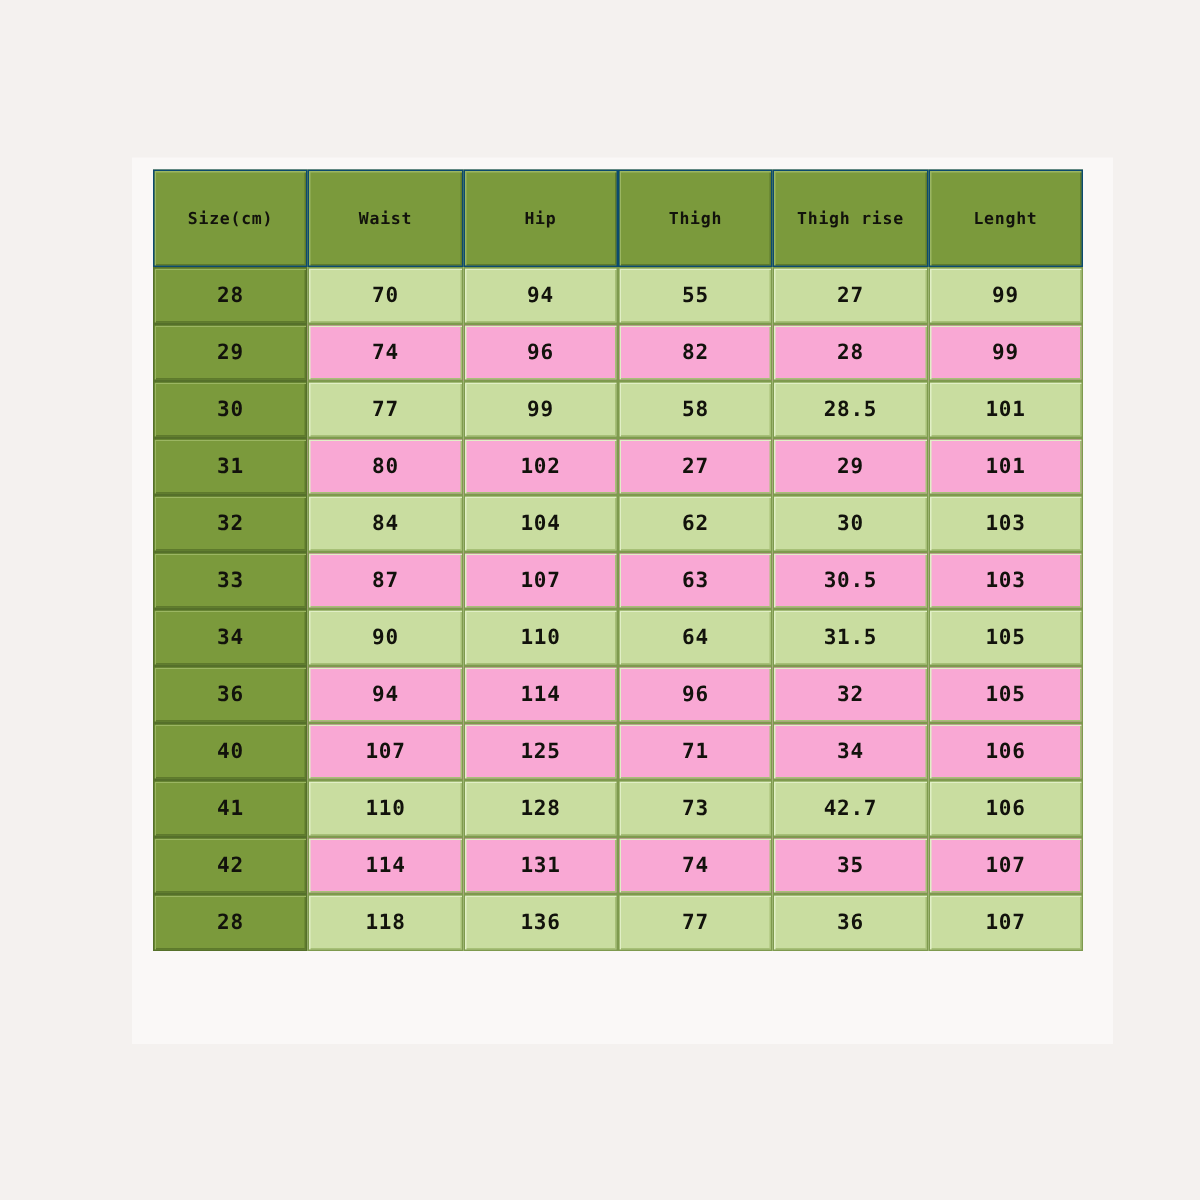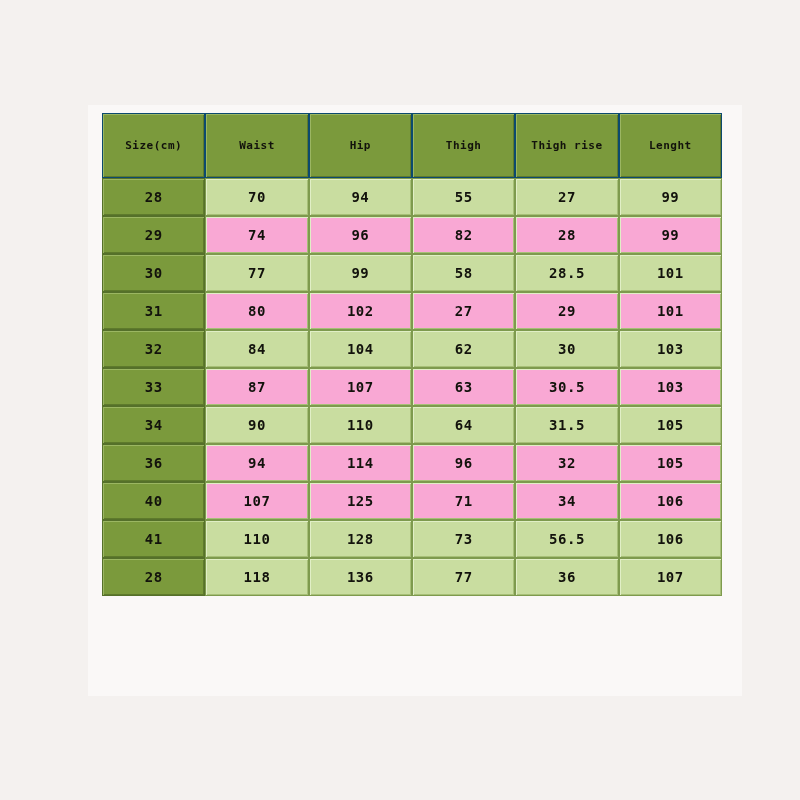--- a/index.html
+++ b/index.html
@@ -180,22 +180,30 @@
       <td class="val-cell">125</td>
       <td class="val-cell">71</td>
       <td class="val-cell">34</td>
       <td class="val-cell">106</td>
     </tr>
     <tr>
       <td class="size-cell">41</td>
       <td class="val-cell">110</td>
       <td class="val-cell">128</td>
       <td class="val-cell">73</td>
-      <td class="val-cell">56.5</td>
+      <td class="val-cell">42.7</td>
       <td class="val-cell">106</td>
+    </tr>
+    <tr class="band">
+      <td class="size-cell">42</td>
+      <td class="val-cell">114</td>
+      <td class="val-cell">131</td>
+      <td class="val-cell">74</td>
+      <td class="val-cell">35</td>
+      <td class="val-cell">107</td>
     </tr>
     <tr>
       <td class="size-cell">28</td>
       <td class="val-cell">118</td>
       <td class="val-cell">136</td>
       <td class="val-cell">77</td>
       <td class="val-cell">36</td>
       <td class="val-cell">107</td>
     </tr>
   </tbody>

